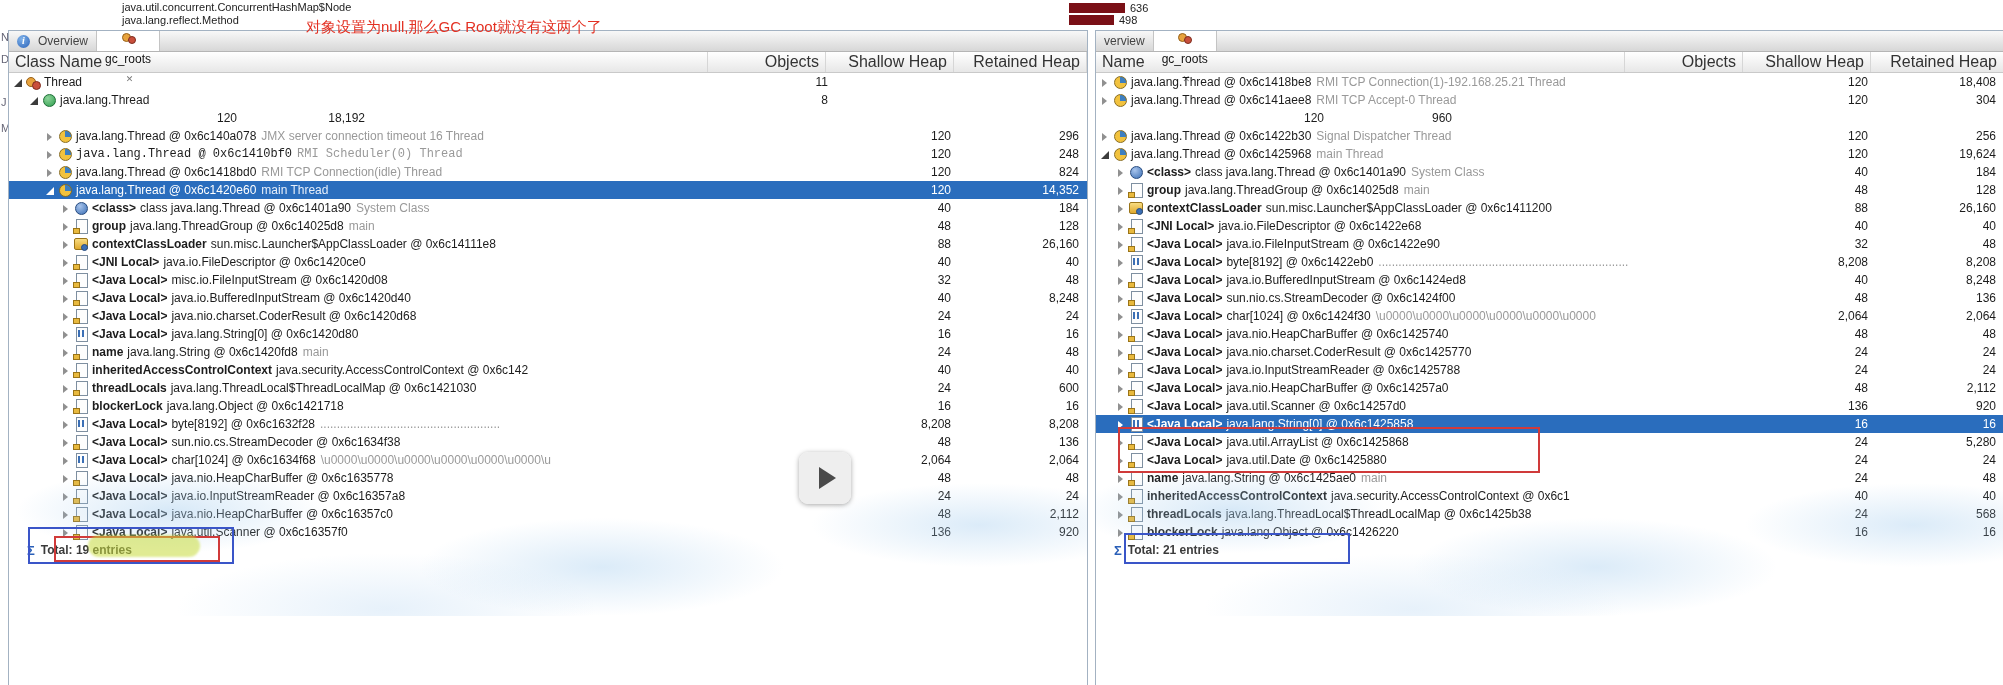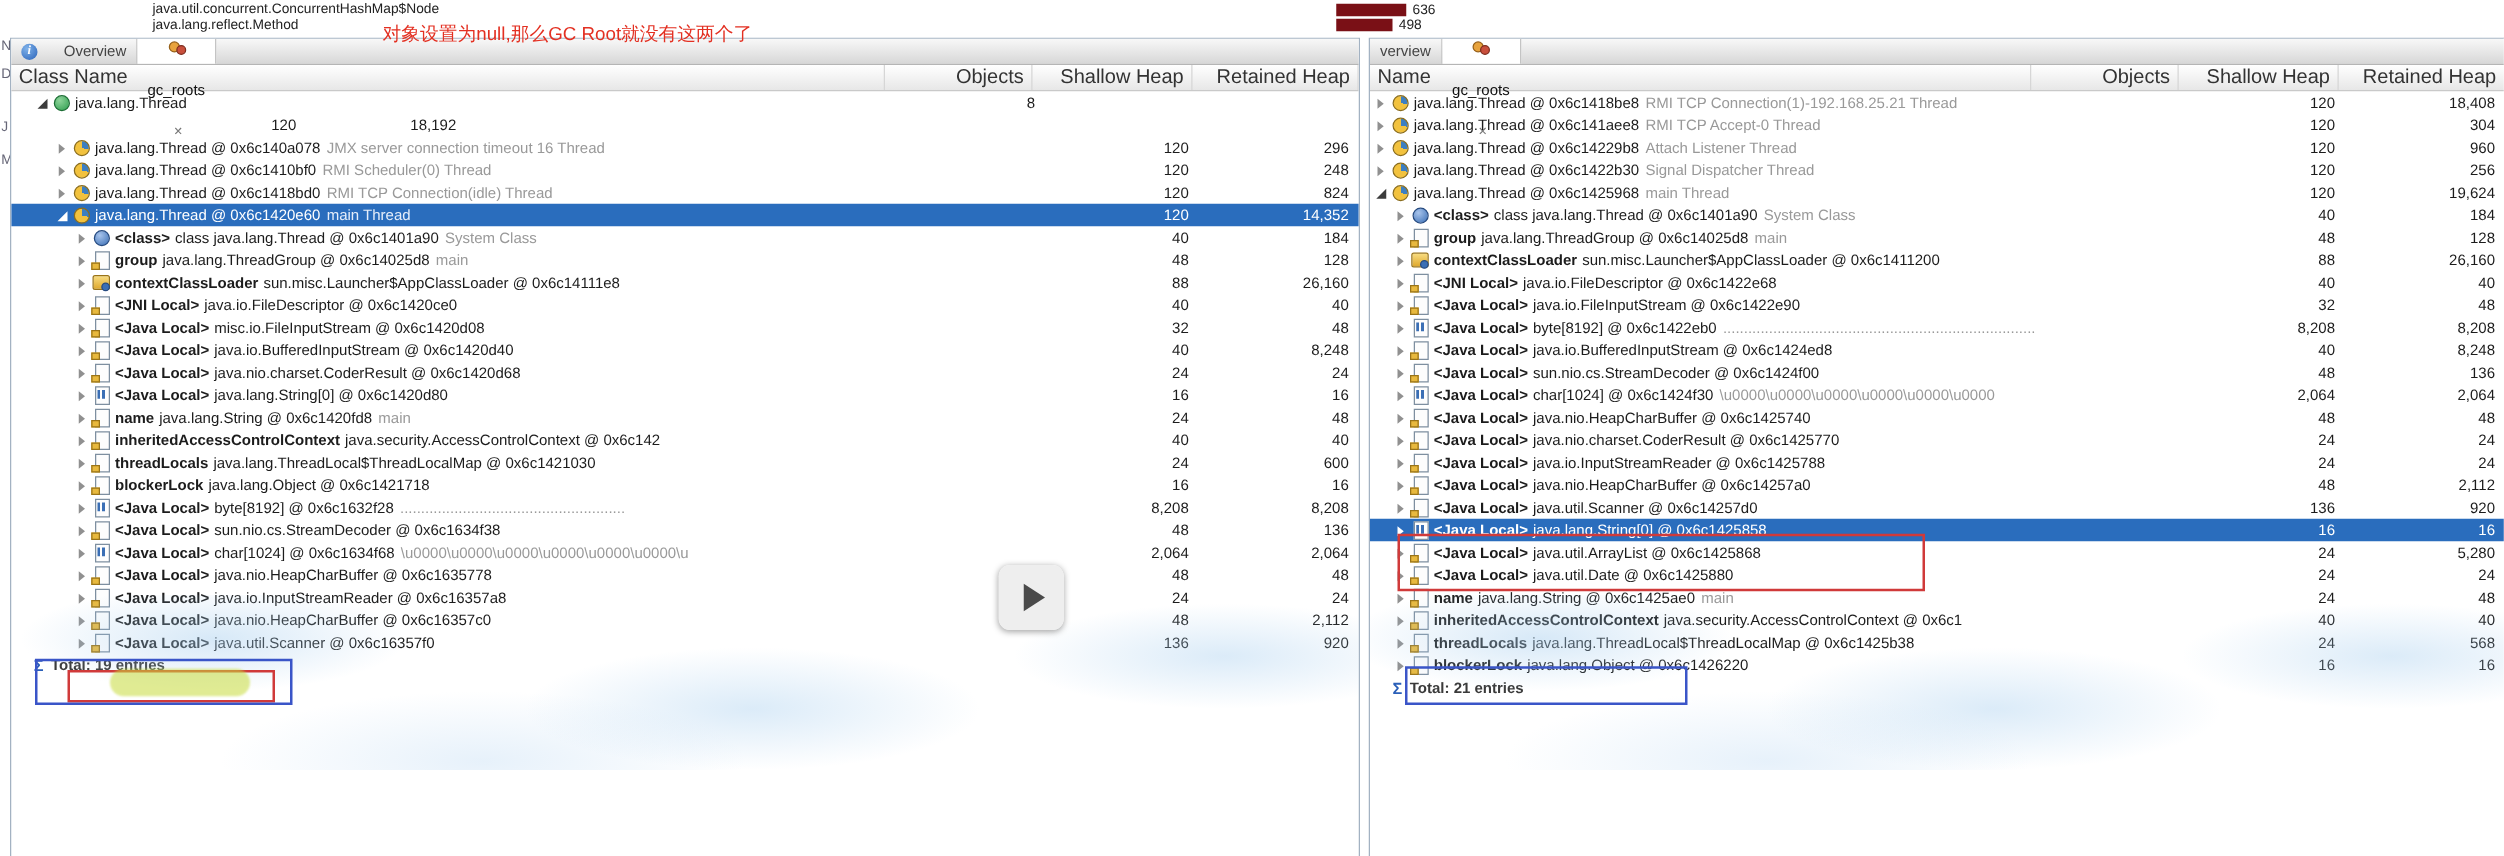--- a/index.html
+++ b/index.html
@@ -12,21 +12,21 @@
   .hbar{position:absolute;height:10px;background:var(--bar);}
   .hlabel{position:absolute;font-size:11px;color:#222;}
   .edge-letter{position:absolute;left:1px;font-size:11px;color:#667;z-index:0;}
 
   
   .panel{position:absolute;top:30px;height:655px;background:#fff;border:1px solid #a3b2c2;z-index:1;overflow:hidden;}
   #left-panel{left:8px;width:1078px;}
   #right-panel{left:1095px;width:908px;}
 
   .tabbar{height:20px;display:flex;align-items:stretch;background:linear-gradient(#f8f8f8,#d7d7d7);border-bottom:1px solid #b5b5b5;}
-  .tab{display:flex;align-items:center;gap:21px;padding:0 8px;font-size:12px;color:#444;border-right:1px solid #c4c4c4;}
+  .tab{display:flex;align-items:center;gap:8px;padding:0 8px;font-size:12px;color:#444;border-right:1px solid #c4c4c4;}
   .tab.active{background:#ffffff;color:#111;flex-direction:column;}
   .tic{width:13px;height:13px;position:relative;flex:none;display:inline-block;}
   .tic-info{border-radius:50%;background:radial-gradient(circle at 35% 30%,#7fb2ea,#2a62b8);}
   .tic-info::after{content:"i";position:absolute;left:5px;top:0;color:#fff;font-size:10px;font-family:"Liberation Serif",serif;font-style:italic;font-weight:bold;}
   .tic-gcroots::before{content:"";position:absolute;width:7px;height:7px;border-radius:50%;background:#e8a33d;border:1px solid #96601a;left:0;top:2px;}
   .tic-gcroots::after{content:"";position:absolute;width:6px;height:6px;border-radius:50%;background:#c94f3c;border:1px solid #7d2d1f;left:6px;top:5px;}
   .tab-close{font-size:9px;color:#777;margin-left:3px;}
 
   .hdr{height:20px;display:flex;background:linear-gradient(#ffffff,#e7e7e7);border-bottom:1px solid #c9c9c9;font-size:16px;color:#333;}
   .hc{display:flex;align-items:center;padding:0 6px;border-right:1px solid #d6d6d6;height:100%;white-space:nowrap;}
@@ -118,20 +118,30 @@
       </div>
     </div>
   <div class="hdr">
       <div class="hc hc-label">Class Name</div>
       <div class="hc hc-num col-obj">Objects</div>
       <div class="hc hc-num col-sh">Shallow Heap</div>
       <div class="hc hc-num col-rh">Retained Heap</div>
     </div>
   <div class="rows">
       <div class="trow">
+        <div class="cl" style="padding-left: 3px;">
+          <span class="tw e"></span>
+          <span class="ic ic-root"></span>
+          <span class="tt">Thread</span>
+        </div>
+        <div class="cnum col-obj">11</div>
+        <div class="cnum col-sh"></div>
+        <div class="cnum col-rh"></div>
+      </div>
+      <div class="trow">
         <div class="cl" style="padding-left: 19px;">
           <span class="tw e"></span>
           <span class="ic ic-jclass"></span>
           <span class="tt">java.lang.Thread</span>
         </div>
         <div class="cnum col-obj">8</div>
         <div class="cnum col-sh"></div>
         <div class="cnum col-rh"></div>
       </div>
       <div class="trow">
@@ -144,21 +154,21 @@
           <span class="tw c"></span>
           <span class="ic ic-thread"></span>
           <span class="tt">java.lang.Thread @ 0x6c140a078</span>
           <span class="sfx">JMX server connection timeout 16 Thread</span>
         </div>
         <div class="cnum col-obj"></div>
         <div class="cnum col-sh">120</div>
         <div class="cnum col-rh">296</div>
       </div>
       <div class="trow">
-        <div class="cl" style="padding-left: 35px;">
+        <div class="cl" style="padding-left: 35px; font-family: Liberation Mono, monospace;">
           <span class="tw c"></span>
           <span class="ic ic-thread"></span>
           <span class="tt">java.lang.Thread @ 0x6c1410bf0</span>
           <span class="sfx">RMI Scheduler(0) Thread</span>
         </div>
         <div class="cnum col-obj"></div>
         <div class="cnum col-sh">120</div>
         <div class="cnum col-rh">248</div>
       </div>
       <div class="trow">
@@ -441,26 +451,20 @@
           <span class="tw c"></span>
           <span class="ic ic-thread"></span>
           <span class="tt">java.lang.Thread @ 0x6c141aee8</span>
           <span class="sfx">RMI TCP Accept-0 Thread</span>
         </div>
         <div class="cnum col-obj"></div>
         <div class="cnum col-sh">120</div>
         <div class="cnum col-rh">304</div>
       </div>
       <div class="trow">
-        <div class="cl" style="padding-left: 3px;">
-          <span class="tw c"></span>
-          <span class="ic ic-thread"></span>
-          <span class="tt">java.lang.Thread @ 0x6c14229b8</span>
-          <span class="sfx">Attach Listener Thread</span>
-        </div>
         <div class="cnum col-obj"></div>
         <div class="cnum col-sh">120</div>
         <div class="cnum col-rh">960</div>
       </div>
       <div class="trow">
         <div class="cl" style="padding-left: 3px;">
           <span class="tw c"></span>
           <span class="ic ic-thread"></span>
           <span class="tt">java.lang.Thread @ 0x6c1422b30</span>
           <span class="sfx">Signal Dispatcher Thread</span>

